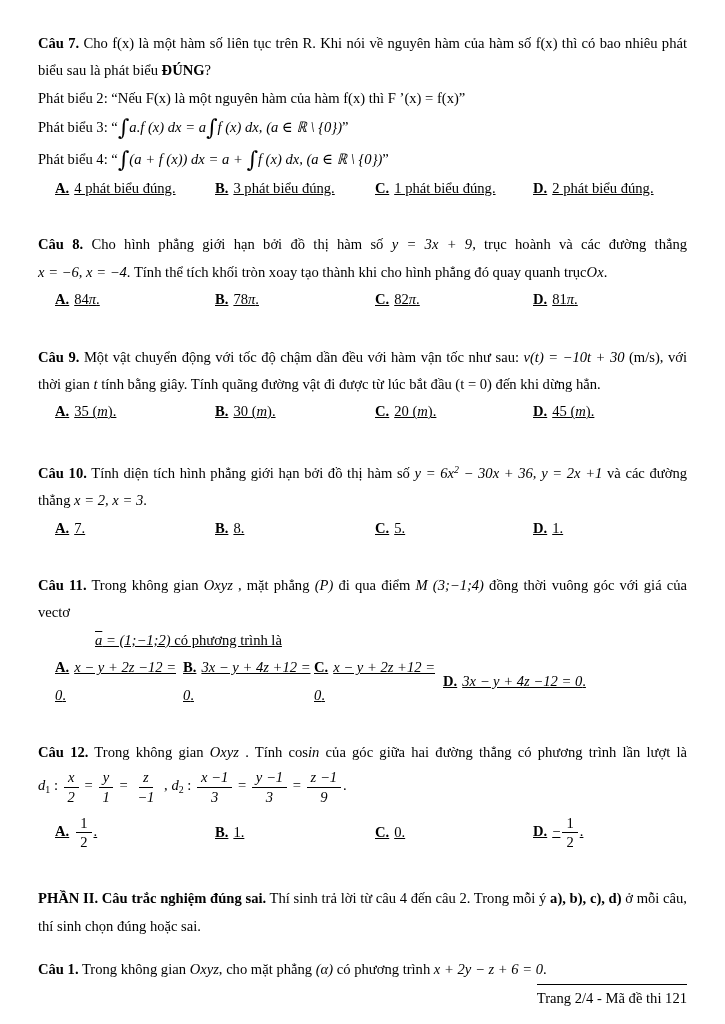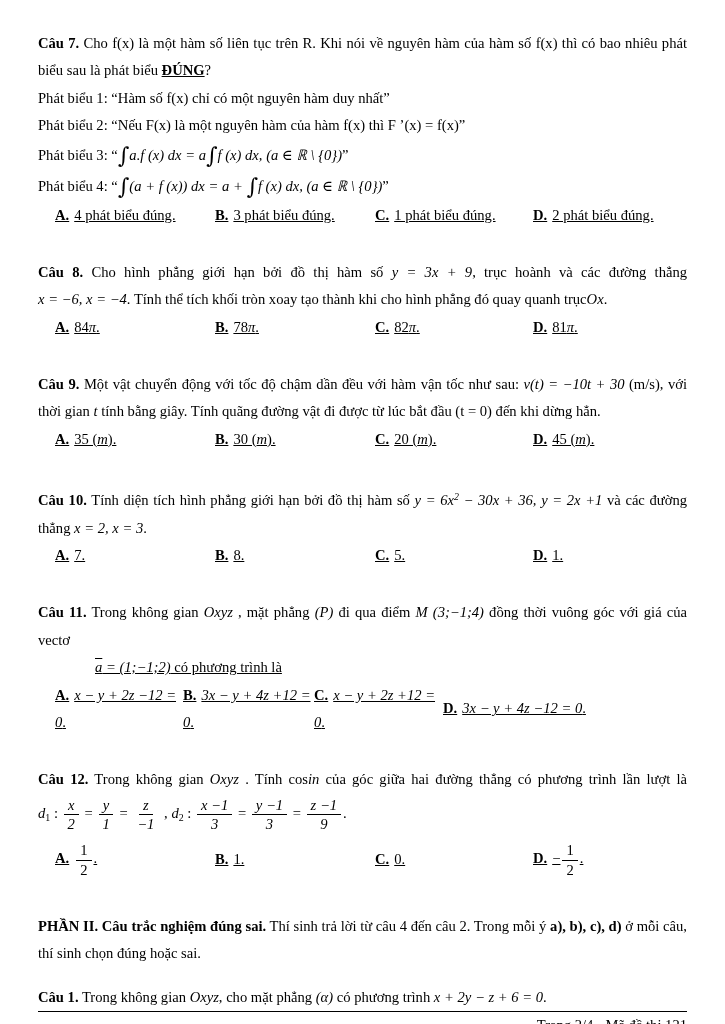--- a/index.html
+++ b/index.html
@@ -2,34 +2,34 @@
 <html><head>
 <meta charset="utf-8">
 <style>
   html,body{margin:0;padding:0;background:#ffffff;}
   .page{
     position:relative;box-sizing:border-box;width:725px;height:1024px;
     background:#ffffff;color:#000;
     font-family:"Liberation Serif","DejaVu Serif",serif;
     font-size:14.6px;
     padding:30px 38px 27px 38px;
-    display:flex;flex-direction:column;overflow:hidden;
+    display:flex;flex-direction:column;overflow:hidden;align-items:flex-end;
   }
   .content{flex:0 0 auto;}
   .block{margin-top:30px;}
   .content > .block:first-child{margin-top:0;}
   .block[data-name="question-8"]{margin-top:29px;}
   .block[data-name="part2-header"]{margin-top:34px;}
   .block[data-name="part2-question-1"]{margin-top:16px;}
   .line{line-height:27.4px;}
   .line.j{text-align:justify;text-align-last:justify;}
   .line.formula{padding:2px 0;}
   .b{font-weight:bold;}
   .it{font-style:italic;}
-  .u{text-decoration:underline;}
+  .u{}
   .ov{text-decoration:overline;}
   .sub{font-size:0.68em;vertical-align:-0.32em;}
   .sup{font-size:0.68em;vertical-align:0.5em;}
   .big-int{font-size:22px;line-height:1;vertical-align:-3px;font-family:"DejaVu Serif",serif;}
   .frac{display:inline-flex;flex-direction:column;align-items:center;vertical-align:middle;
         line-height:1.25;margin:0 2px;text-align:center;}
   .fr-num{display:block;padding:0 4px;border-bottom:1.2px solid #000;}
   .fr-den{display:block;padding:0 4px;}
   .options{display:grid;grid-template-columns:160px 160px 158px auto;
            padding-left:17px;line-height:27.4px;align-items:center;text-decoration:underline;}
@@ -42,21 +42,20 @@
   .footer-text{text-align:right;line-height:23px;padding-top:2px;}
 </style>
 </head>
 <body>
 
 <div class="page" data-name="exam-page">
   <div class="content" id="content" data-name="exam-content">
       <div class="block" data-name="question-7">
         <div class="line j" data-name="question-7-line-1"><span class="seg b" data-name="text-segment">Câu 7.</span><span class="seg" data-name="text-segment"> Cho f(x) là một hàm số liên tục trên R. Khi nói về nguyên hàm của hàm số f(x) thì có bao nhiêu phát</span></div>
         <div class="line" data-name="question-7-line-2"><span class="seg" data-name="text-segment">biểu sau là phát biểu </span><span class="seg b u" data-name="text-segment">ĐÚNG</span><span class="seg" data-name="text-segment">?</span></div>
-        <div class="line" data-name="question-7-line-3"><span class="seg" data-name="text-segment">Phát biểu 1: “Hàm số f(x) chỉ có một nguyên hàm duy nhất”</span></div>
         <div class="line" data-name="question-7-line-4"><span class="seg" data-name="text-segment">Phát biểu 2: “Nếu F(x) là một nguyên hàm của hàm f(x) thì F ’(x) = f(x)”</span></div>
         <div class="line formula" data-name="question-7-line-5"><span class="seg" data-name="text-segment">Phát biểu 3: “</span><span class="big-int" data-name="integral-sign">∫</span><span class="seg it" data-name="text-segment">a.f (x) dx = a</span><span class="big-int" data-name="integral-sign">∫</span><span class="seg it" data-name="text-segment">f (x) dx, (a ∈ ℝ \ {0})</span><span class="seg" data-name="text-segment">”</span></div>
         <div class="line formula" data-name="question-7-line-6"><span class="seg" data-name="text-segment">Phát biểu 4: “</span><span class="big-int" data-name="integral-sign">∫</span><span class="seg it" data-name="text-segment">(a + f (x)) dx = a + </span><span class="big-int" data-name="integral-sign">∫</span><span class="seg it" data-name="text-segment">f (x) dx, (a ∈ ℝ \ {0})</span><span class="seg" data-name="text-segment">”</span></div>
         <div class="options" data-name="question-7-options">
           <div class="opt" data-name="question-7-option-a"><span class="opt-key" data-name="option-letter">A.</span><span class="seg" data-name="text-segment">4 phát biểu đúng.</span></div>
           <div class="opt" data-name="question-7-option-b"><span class="opt-key" data-name="option-letter">B.</span><span class="seg" data-name="text-segment">3 phát biểu đúng.</span></div>
           <div class="opt" data-name="question-7-option-c"><span class="opt-key" data-name="option-letter">C.</span><span class="seg" data-name="text-segment">1 phát biểu đúng.</span></div>
           <div class="opt" data-name="question-7-option-d"><span class="opt-key" data-name="option-letter">D.</span><span class="seg" data-name="text-segment">2 phát biểu đúng.</span></div>
         </div>
       </div>

